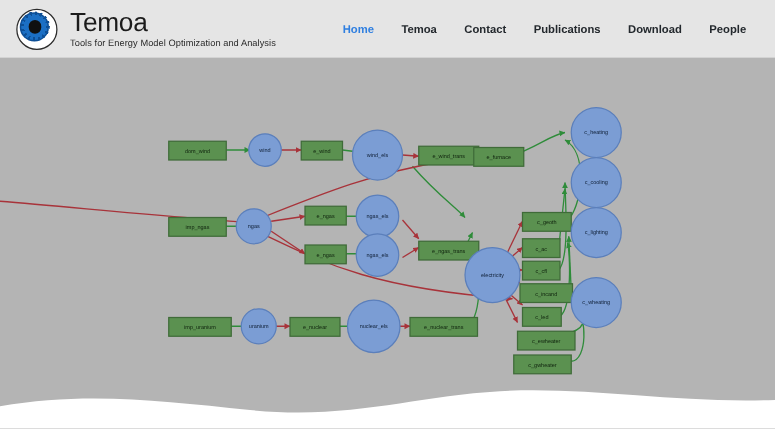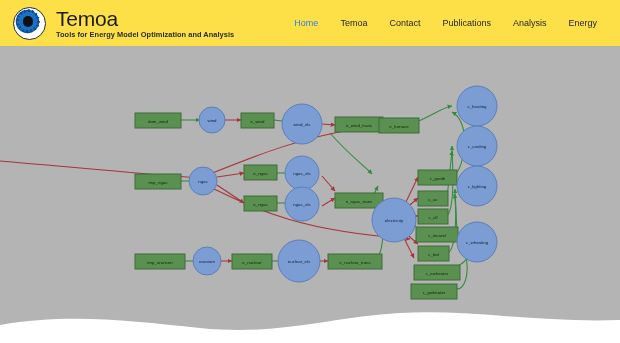--- a/index.html
+++ b/index.html
@@ -7,21 +7,21 @@
     width:620px;height:343px;overflow:hidden;
     background:#ffffff;
     font-family:"Liberation Sans",sans-serif;
     -webkit-font-smoothing:antialiased;
   }
   .page{position:relative;width:620px;height:343px;}
 
   
   .header{
     position:absolute;left:0;top:0;width:620px;height:46px;
-    background:#fde047;display:flex;align-items:center;
+    background:#e5e5e5;display:flex;align-items:center;
   }
   .brand{display:flex;align-items:center;margin-left:13px;}
   .logo{
     width:31px;height:31px;border-radius:50%;
     background:#ffffff;border:1.4px solid #2b2b2b;
     position:relative;flex:0 0 auto;
   }
   .logo::before{
     content:"";position:absolute;left:3.2px;top:3.2px;
     width:21px;height:21px;border-radius:50%;
@@ -39,26 +39,26 @@
       repeating-conic-gradient(from 0deg,#0d4f96 0deg 9deg,rgba(0,0,0,0) 9deg 22.5deg);
     -webkit-mask:radial-gradient(circle,transparent 52%,#000 53%);
     mask:radial-gradient(circle,transparent 52%,#000 53%);
   }
   .brand-text{margin-left:10px;line-height:1;}
   .brand-title{
     font-size:21px;font-weight:400;color:#1c1c1c;letter-spacing:-0.2px;
     display:block;margin-bottom:2px;
   }
   .brand-tag{
-    font-size:7.4px;font-weight:bold;color:#2a2a2a;display:block;letter-spacing:0.05px;
+    font-size:7.4px;font-weight:normal;color:#2a2a2a;display:block;letter-spacing:0.05px;
   }
 
   .nav{margin-left:auto;margin-right:12px;display:flex;align-items:center;gap:0;}
   .nav-item{
-    font-size:9px;font-weight:normal;color:#23282d;
+    font-size:9px;font-weight:bold;color:#23282d;
     padding:0 11px;text-decoration:none;white-space:nowrap;cursor:pointer;
   }
   .nav-item.active{color:#2f7fe0;}
 
   
   .hero{
     position:absolute;left:0;top:46px;width:620px;height:297px;
     background:#b4b4b4;overflow:hidden;
   }
   .wave{position:absolute;left:0;bottom:0;width:620px;height:40px;}
@@ -81,22 +81,22 @@
         <span class="brand-title">Temoa</span>
         <span class="brand-tag">Tools for Energy Model Optimization and Analysis</span>
       </div>
     </div>
 
     <div class="nav">
       <a class="nav-item active">Home</a>
       <a class="nav-item">Temoa</a>
       <a class="nav-item">Contact</a>
       <a class="nav-item">Publications</a>
-      <a class="nav-item">Analysis</a>
-      <a class="nav-item">Energy</a>
+      <a class="nav-item">Download</a>
+      <a class="nav-item">People</a>
     </div>
   </div>
 
   <div class="hero">
 
     <svg class="diagram" viewBox="0 0 620 297">
       <defs>
         <marker id="ag" markerWidth="5" markerHeight="5" refX="4.2" refY="2.2" orient="auto">
           <path d="M0,0 L4.4,2.2 L0,4.4 z" fill="#2f8c3a"></path>
         </marker>

